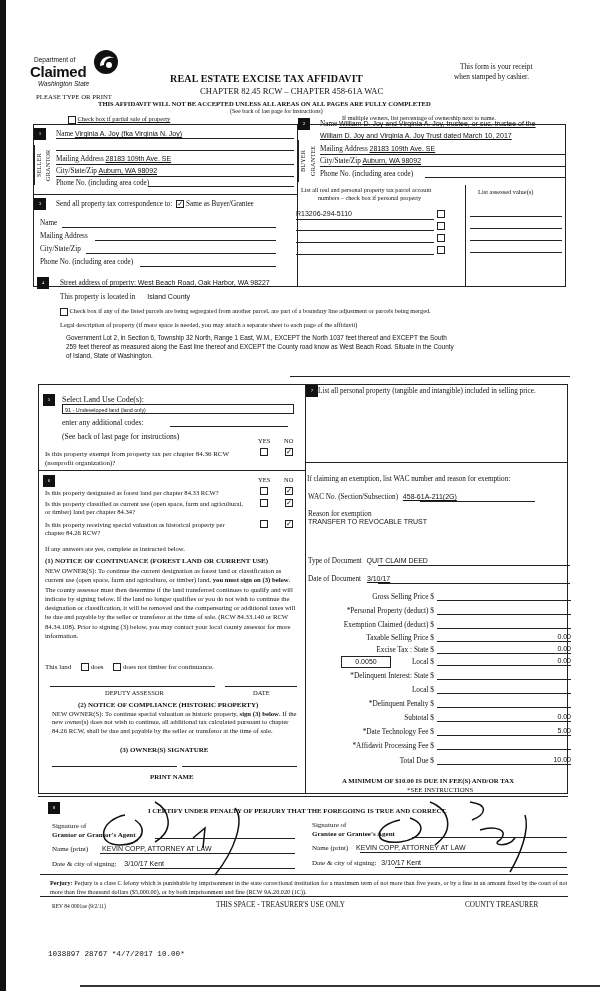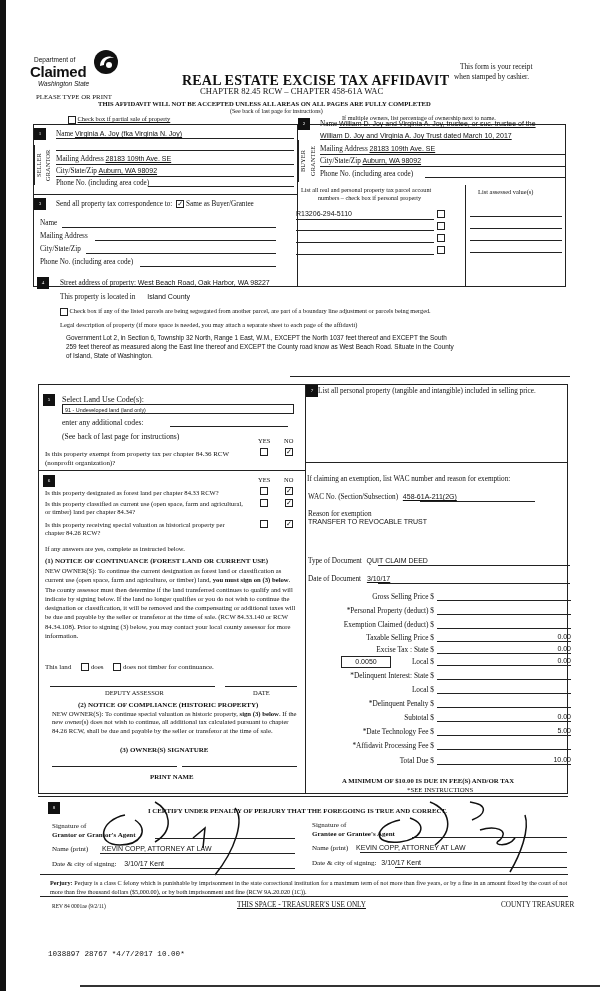--- a/index.html
+++ b/index.html
@@ -29,21 +29,21 @@
   <div class="abs sans" style="left:4px;top:10px;font-size:6.5px;">Department of</div>
   <div class="abs sans b" style="left:0;top:17px;font-size:15px;letter-spacing:-0.3px;">Claimed</div>
   <div class="abs sans" style="left:8px;top:34px;font-size:6.5px;font-style:italic;">Washington State</div>
   <svg class="abs" style="left:62px;top:2px;" width="28" height="28" viewBox="0 0 28 28">
     <circle cx="14" cy="14" r="12" fill="#111"></circle>
     <path d="M8 18 C8 10,16 6,22 10 C18 9,12 11,12 17 Z" fill="#fff"></path>
     <circle cx="17" cy="17" r="3" fill="#fff"></circle>
   </svg>
 </div>
 
-<div class="abs b" style="left:182px;top:73px;font-size:14px;letter-spacing:0.2px;">REAL ESTATE EXCISE TAX AFFIDAVIT</div>
+<div class="abs b" style="left:170px;top:73px;font-size:10px;letter-spacing:0.2px;">REAL ESTATE EXCISE TAX AFFIDAVIT</div>
 <div class="abs" style="left:200px;top:86px;font-size:8.6px;">CHAPTER 82.45 RCW – CHAPTER 458-61A WAC</div>
 <div class="abs" style="left:460px;top:62px;font-size:7.3px;">This form is your receipt</div>
 <div class="abs" style="left:454px;top:72px;font-size:7.3px;">when stamped by cashier.</div>
 <div class="abs" style="left:36px;top:93px;font-size:6.8px;">PLEASE TYPE OR PRINT</div>
 <div class="abs b" style="left:98px;top:100px;font-size:6.6px;">THIS AFFIDAVIT WILL NOT BE ACCEPTED UNLESS ALL AREAS ON ALL PAGES ARE FULLY COMPLETED</div>
 <div class="abs" style="left:230px;top:108px;font-size:6px;">(See back of last page for instructions)</div>
 
 <div class="abs" style="left:68px;top:115px;font-size:6.4px;">
   <span class="cb"></span>
   <span style="text-decoration:underline;">Check box if partial sale of property</span>
@@ -323,16 +323,16 @@
   <path d="M120 30 C135 25,150 30,140 40 C130 45,148 48,155 38" fill="none" stroke="#111" stroke-width="1.5"></path>
   <path d="M165 15 C170 30,160 55,150 72" fill="none" stroke="#111" stroke-width="1.5"></path>
 </svg>
 
 <div class="abs" style="left:40px;top:874px;width:528px;height:1px;background:#222;"></div>
 <div class="abs" style="left:50px;top:878px;width:518px;font-size:6.2px;line-height:9px;">
   <b>Perjury:</b><span> Perjury is a class C felony which is punishable by imprisonment in the state correctional institution for a maximum term of not more than five years, or by a fine in an amount fixed by the court of not more than five thousand dollars ($5,000.00), or by both imprisonment and fine (RCW 9A.20.020 (1C)).</span>
 </div>
 <div class="abs" style="left:40px;top:896px;width:528px;height:1px;background:#222;"></div>
 <div class="row" style="left:52px;top:903px;font-size:5.5px;">REV 84 0001ae (9/2/11)</div>
-<div class="row" style="left:237px;top:901px;font-size:7.2px;text-decoration:underline;">THIS SPACE - TREASURER'S USE ONLY</div>
-<div class="row" style="left:465px;top:901px;font-size:7.2px;margin-left:36px;">COUNTY TREASURER</div>
+<div class="row" style="left:216px;top:901px;font-size:7.2px;">THIS SPACE - TREASURER'S USE ONLY</div>
+<div class="row" style="left:465px;top:901px;font-size:7.2px;">COUNTY TREASURER</div>
 <div class="row mono" style="left:48px;top:950px;font-size:7.6px;">1038897 28767 *4/7/2017 10.00*</div>
 <div class="abs" style="left:80px;top:985px;width:520px;height:2px;background:#333;"></div>
 
 </body></html>

